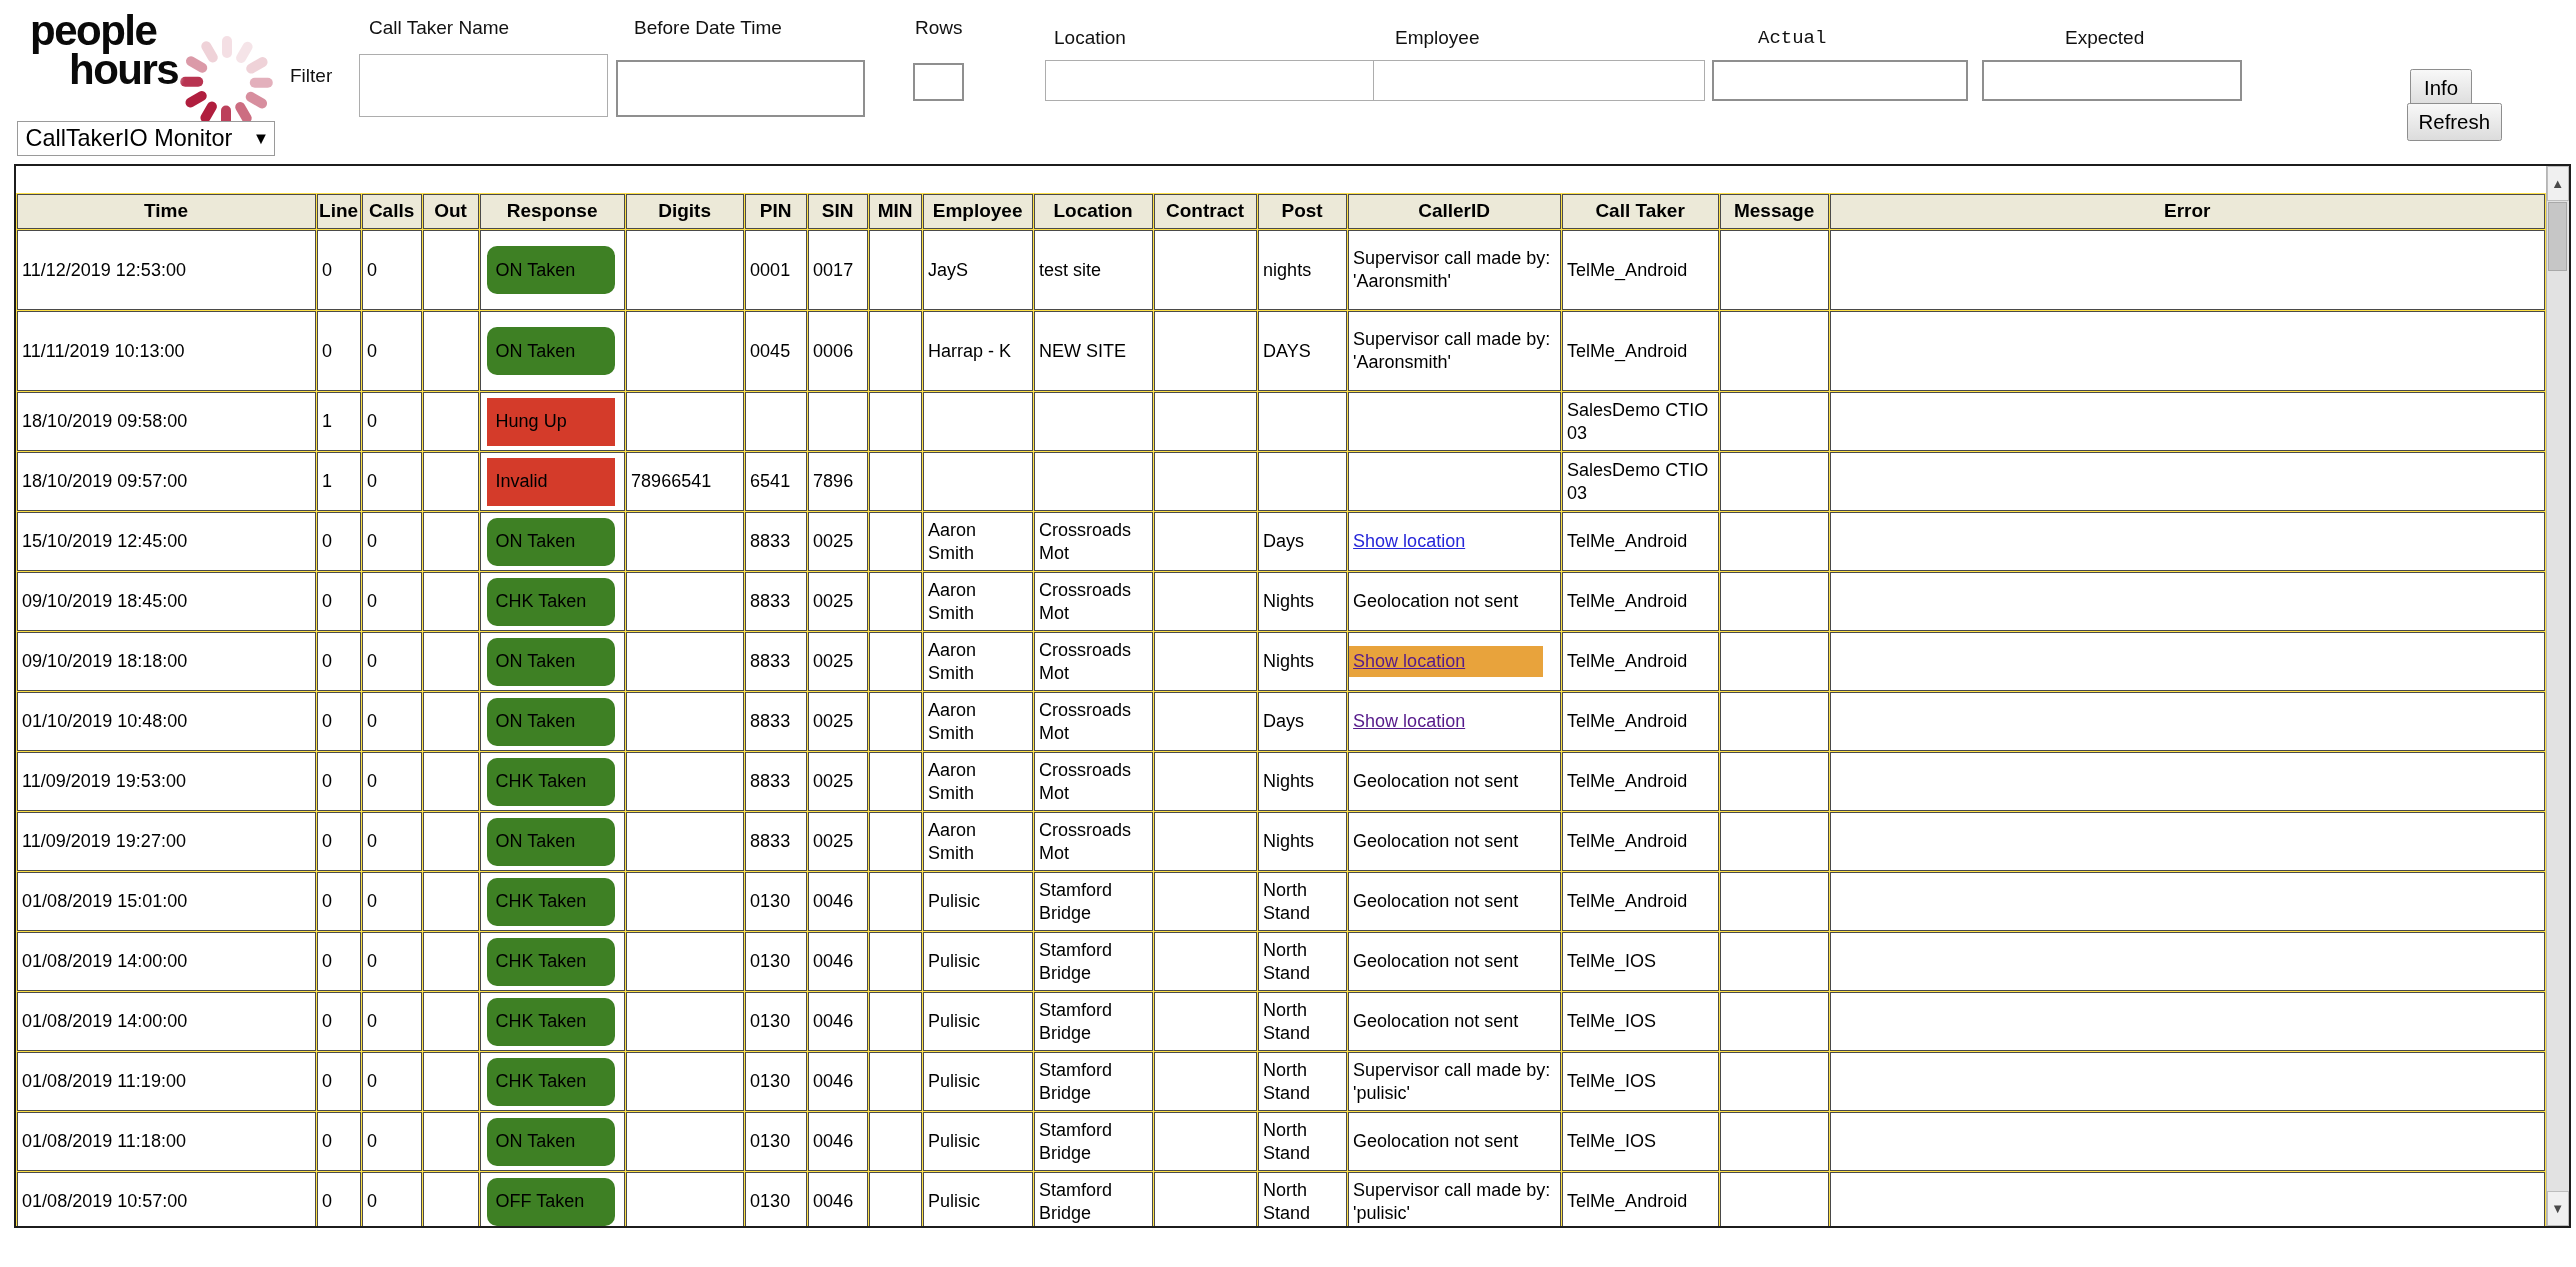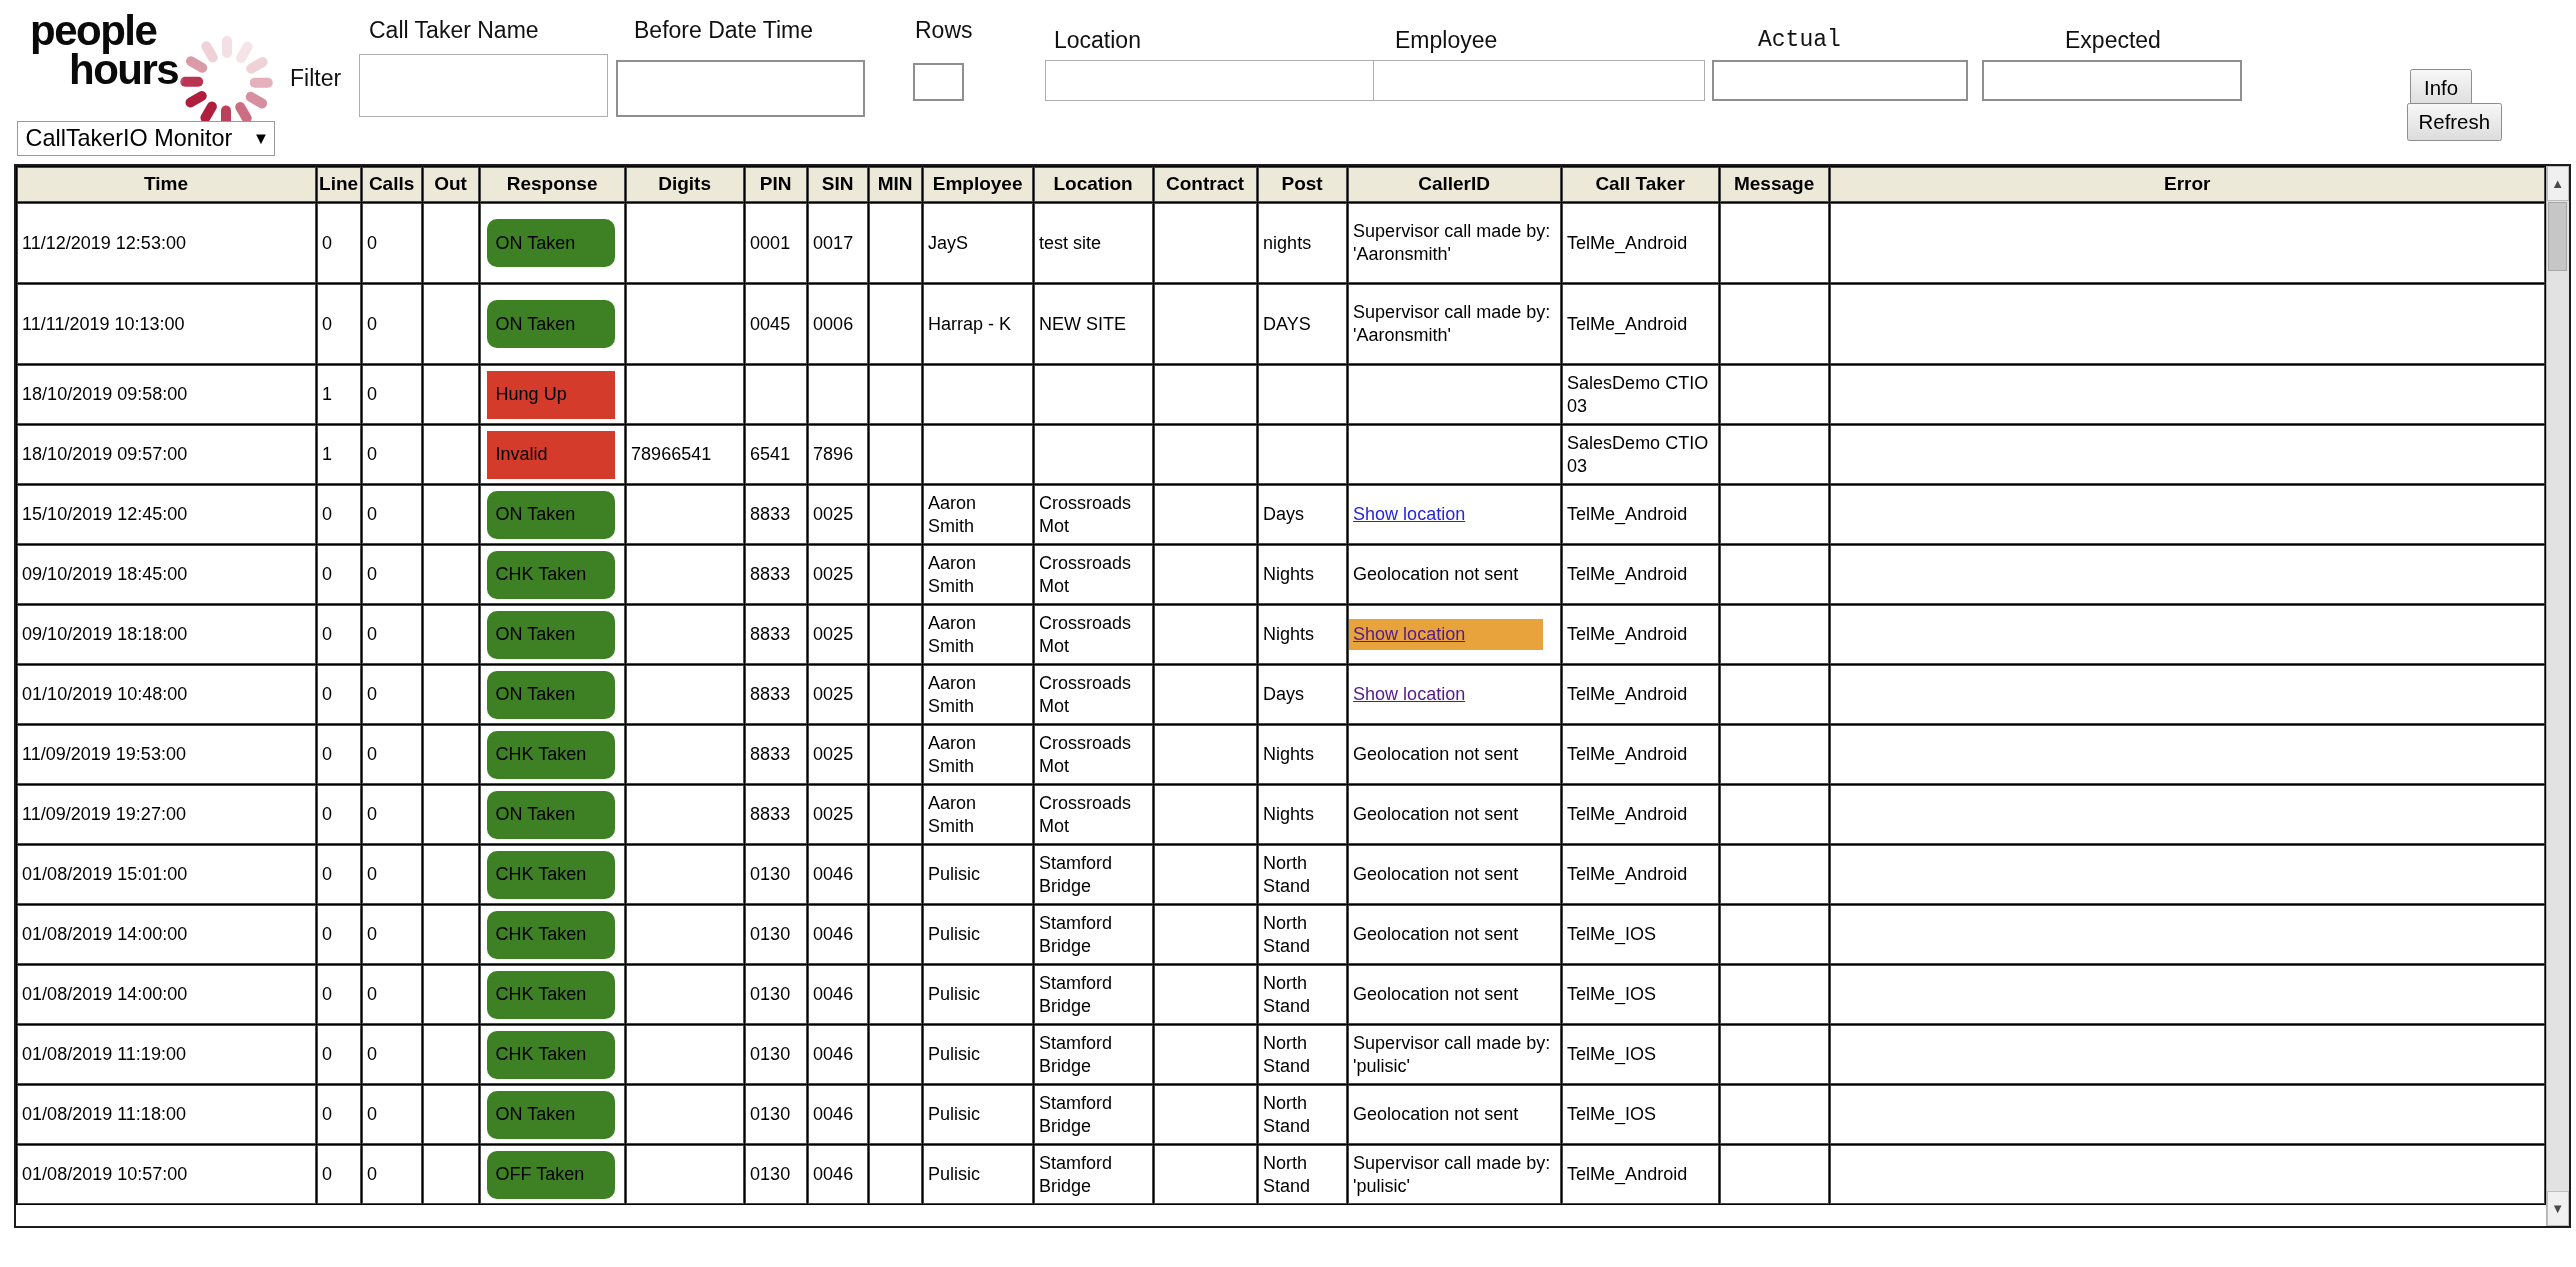--- a/index.html
+++ b/index.html
@@ -29,43 +29,43 @@
   .burst span:nth-child(7){transform:rotate(180deg) translateY(-35px);opacity:.85;}
   .burst span:nth-child(8){transform:rotate(210deg) translateY(-35px);opacity:1;}
   .burst span:nth-child(9){transform:rotate(240deg) translateY(-35px);opacity:1;}
   .burst span:nth-child(10){transform:rotate(270deg) translateY(-35px);opacity:.9;}
   .burst span:nth-child(11){transform:rotate(300deg) translateY(-35px);opacity:.45;}
   .burst span:nth-child(12){transform:rotate(330deg) translateY(-35px);opacity:.2;}
   .logo-text{position:relative;z-index:2;font-weight:bold;font-size:42px;line-height:39px;
     letter-spacing:-1.5px;color:#0a0a0a;
     text-shadow:0 0 6px #fff,0 0 6px #fff,0 0 7.5px #fff;}
   .logo-line2{margin-left:39px;}
-  .hdr-label{position:absolute;font-size:23px;color:#111;white-space:nowrap;}
+  .hdr-label{position:absolute;font-size:19px;color:#111;white-space:nowrap;}
   .hdr-input{position:absolute;border:1.5px solid #adadad;background:#fff;font-size:19.6px;padding:1.5px 4.5px;}
   .hdr-input.bold{border:2.3px solid #8f8f8f;}
   .btn{
     position:absolute;font-size:20.4px;padding:1.5px 10.6px;color:#000;
     background:linear-gradient(#f8f8f8,#dcdcdc);border:0.8px solid #8e8e8e;border-radius:2.3px;
     font-family:"Liberation Sans", sans-serif;
   }
   .select{
     position:absolute;left:16.6px;top:121px;width:258px;height:35px;border:0.8px solid #9a9a9a;
     background:#fff;font-size:23.4px;display:flex;align-items:center;padding-left:8px;
     white-space:nowrap;overflow:hidden;
   }
   .select .arrow{margin-left:auto;font-size:16.6px;padding:0 4.5px;flex:0 0 auto;}
   
   .table-wrap{
     position:absolute;left:13.6px;top:164px;width:2557px;height:1064px;
     border:2.3px solid var(--outer-border);background:#fff;overflow:hidden;display:flex;
   }
   .grid-area{flex:1 1 auto;overflow:hidden;}
   table{
-    border-collapse:separate;border-spacing:1.5px;background:#000000;
-    table-layout:fixed;width:100%;
+    border-collapse:separate;border-spacing:1.5px;background:#fde047;
+    table-layout:fixed;width:100%;margin-top:27px;
   }
   th,td{
     border:1.5px solid var(--grid-border);background:#fff;font-size:18px;line-height:22.6px;
     padding:1.5px 4.5px;vertical-align:middle;overflow:hidden;word-wrap:break-word;
   }
   th{background:var(--header-bg);font-weight:bold;text-align:center;font-size:19px;white-space:nowrap;padding:3px 1.5px;}
   thead tr{height:35px;}
   tbody tr{height:57px;}
   tbody tr:nth-child(-n+2){height:80px;}
   .badge{margin:3px 4.5px 3px 1.5px;height:48px;display:flex;align-items:center;padding-left:9px;color:#000;}

